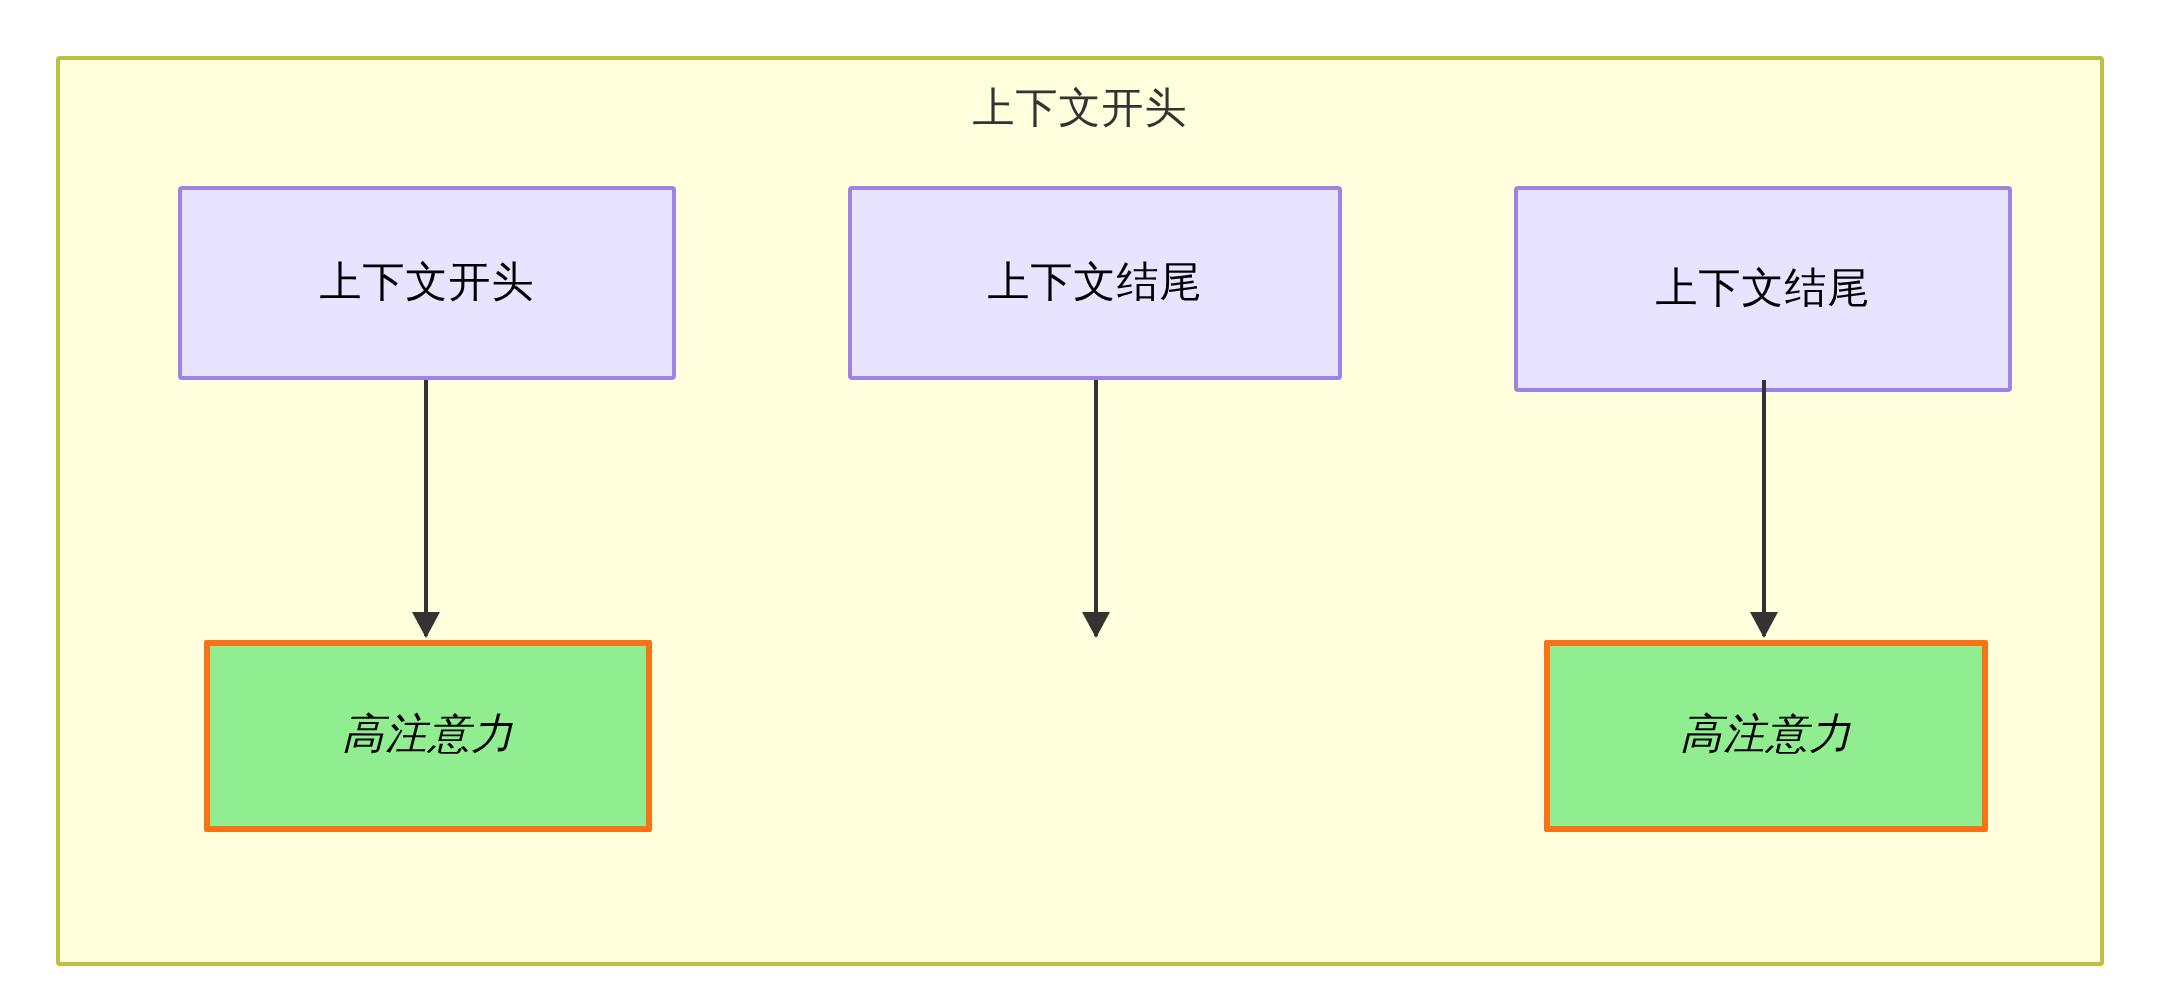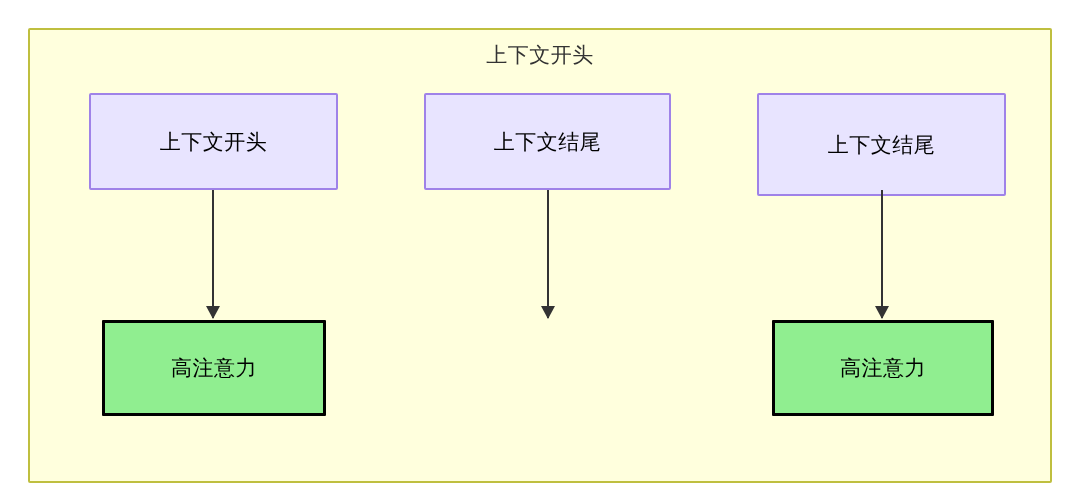--- a/index.html
+++ b/index.html
@@ -63,22 +63,23 @@
   }
 
   .node.ctx {
     background: #e8e4ff;
     border: 2px solid #9f82e8;
     border-radius: 2px;
   }
 
   .node.high {
     background: #90ee90;
-    border: 3px solid #000000;
+    border: 3px solid #f97316;
     border-radius: 1px;
+    font-style: italic;
   }
 
   .node.low {
     background: #f89a9a;
     border: 3px solid #333333;
     border-radius: 1px;
   }
 
   
   .col1.ctx  { left: 89px;  top: 93px; width: 249px; height: 97px; }

